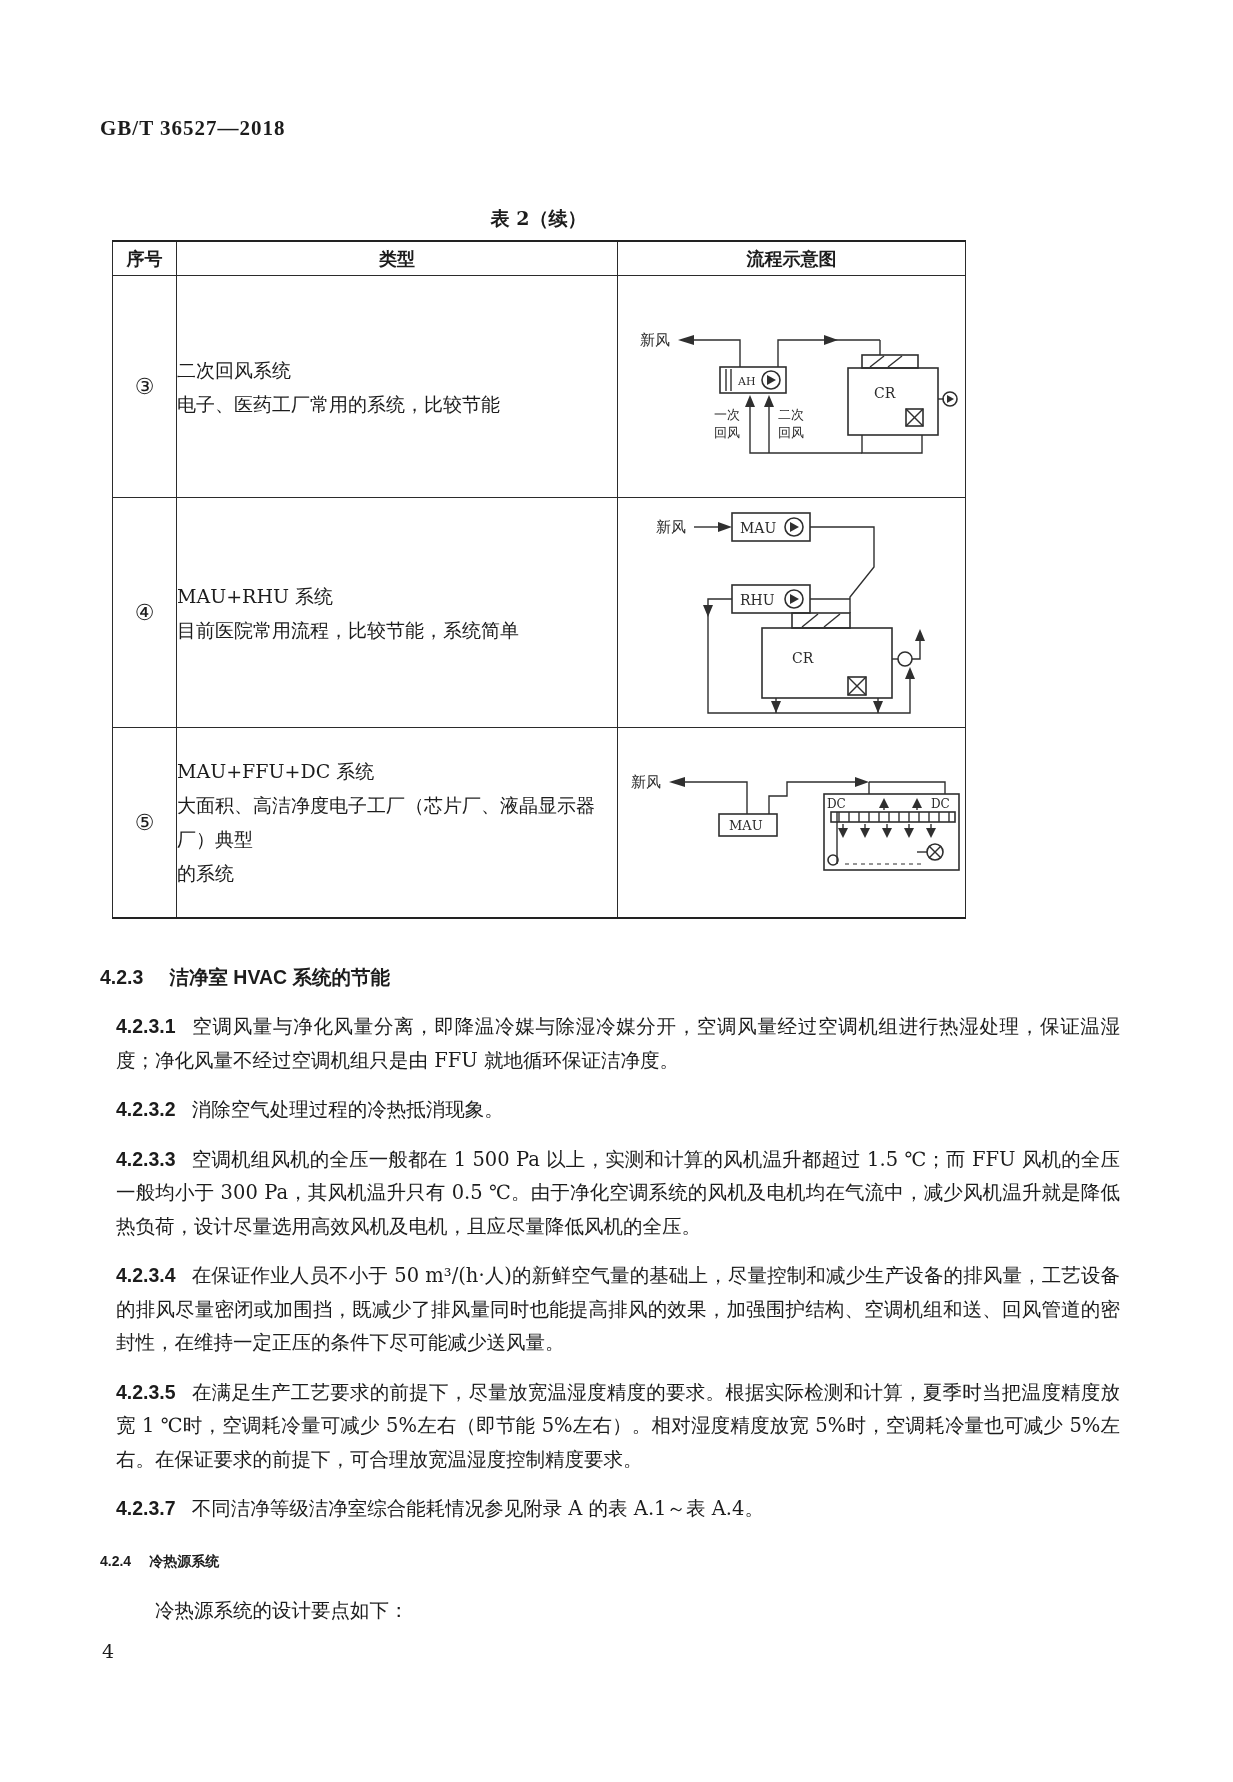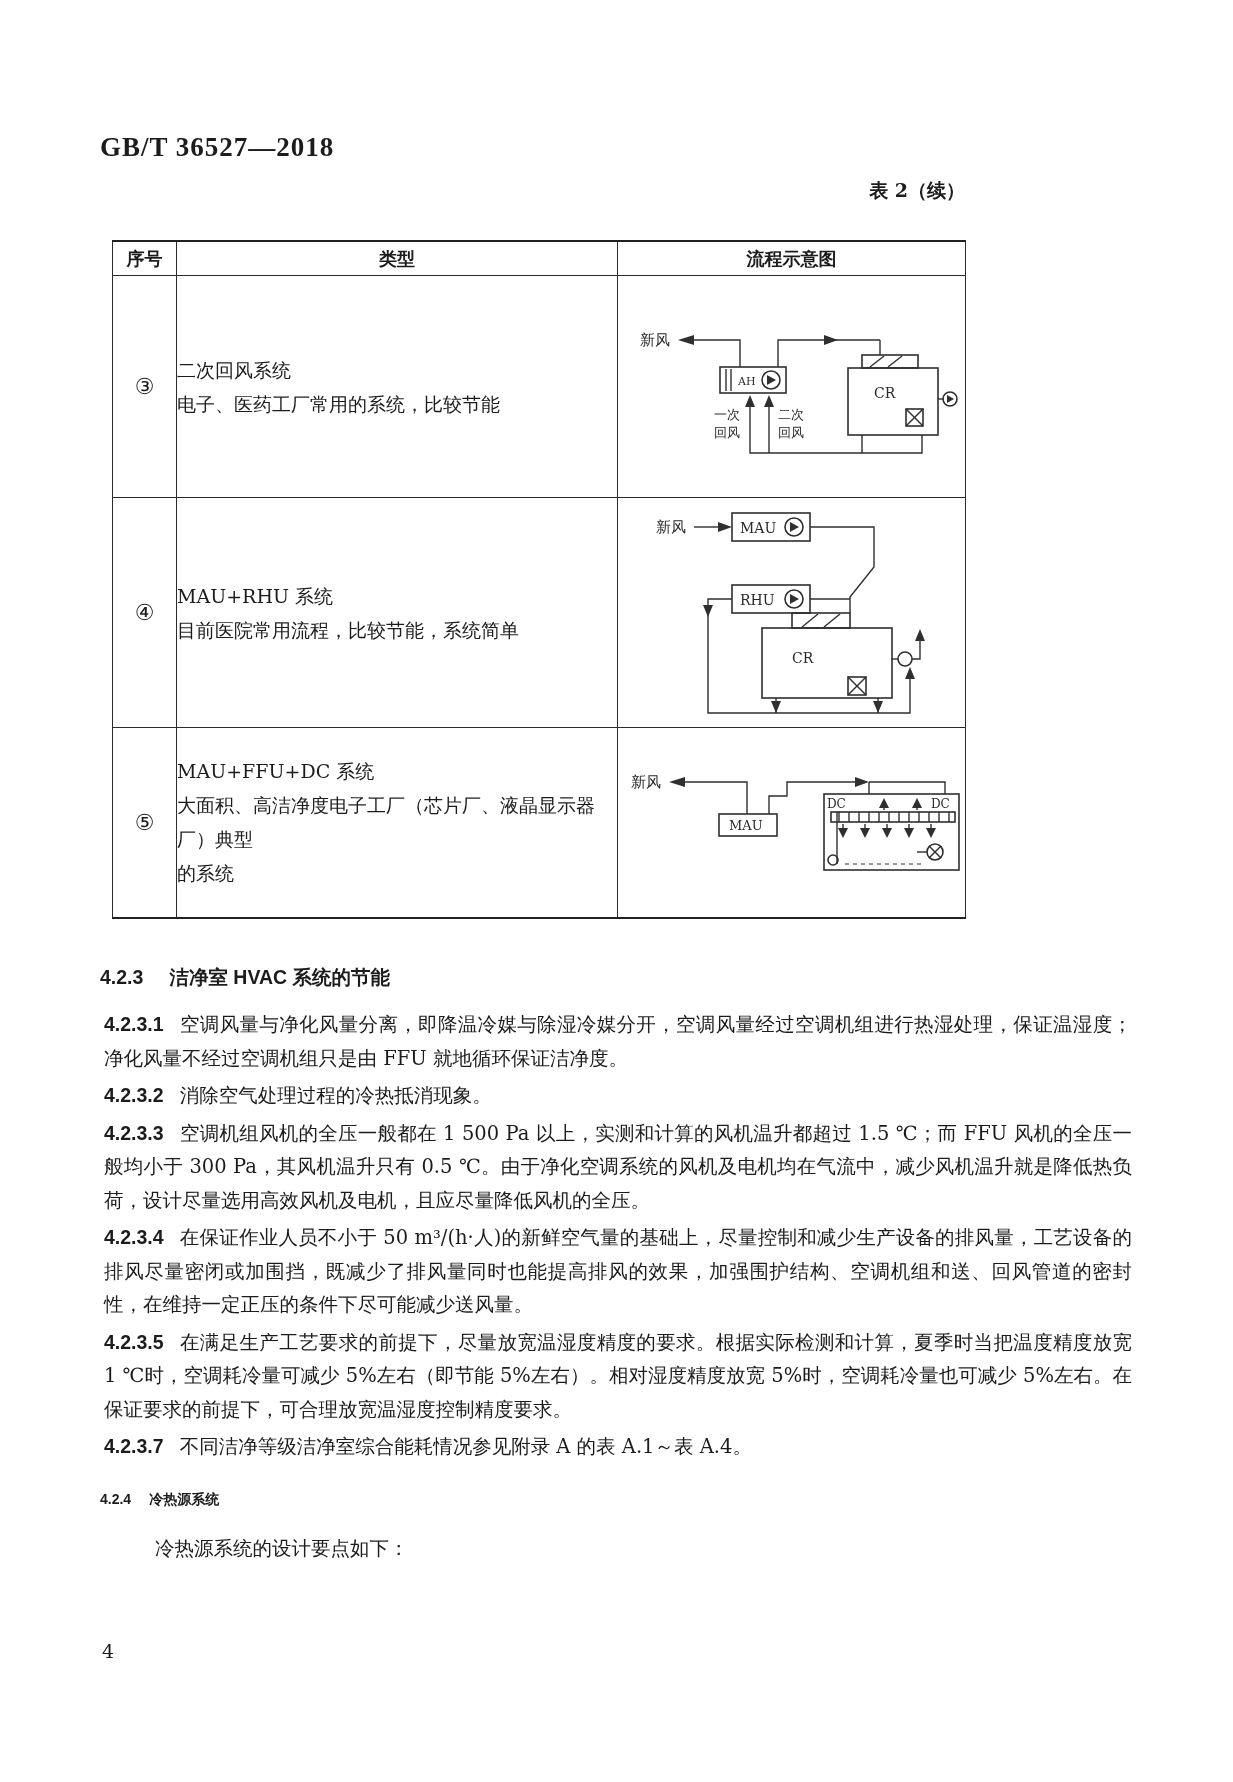--- a/index.html
+++ b/index.html
@@ -5,27 +5,26 @@
   html,body{margin:0;padding:0;}
   body{
     width:1233px;height:1782px;background:#ffffff;
     font-family:"DejaVu Serif","Liberation Serif",serif;
     color:#1c1c1c;position:relative;
   }
   .page{position:relative;width:1233px;height:1782px;overflow:hidden;background:#fff;}
 
   .doc-number{
     position:absolute;left:100px;top:116px;
-    font-size:27px;font-weight:bold;letter-spacing:1px;
+    font-size:21px;font-weight:bold;letter-spacing:1px;
     font-family:"Liberation Serif",serif;
-    margin-top:16px;
   }
   .table-title{
-    position:absolute;left:112px;top:178px;width:853px;
-    text-align:right;font-size:19px;font-weight:bold;
+    position:absolute;left:112px;top:206px;width:853px;
+    text-align:center;font-size:19px;font-weight:bold;
   }
   table.std{
     position:absolute;left:112px;top:240px;width:853px;
     border-collapse:collapse;table-layout:fixed;
   }
   table.std th, table.std td{
     border:1.5px solid #2b2b2b;padding:0;vertical-align:middle;
   }
   table.std tr.hdr th{
     height:33px;font-size:18px;font-weight:bold;text-align:center;
@@ -47,21 +46,21 @@
   .body-text{
     position:absolute;left:100px;top:960px;width:1036px;
     font-size:19.5px;line-height:33.5px;text-align:justify;
   }
   .sec-heading{
     font-family:"Liberation Sans",sans-serif;
     font-weight:bold;font-size:19.5px;line-height:34px;margin:0 0 14px 0;
     text-align:left;
   }
   .sec-heading .num{margin-right:26px;}
-  p.para{margin:4px;}
+  p.para{margin:16px;}
   p.para .num{
     font-family:"Liberation Sans",sans-serif;
     font-weight:bold;margin-right:16px;white-space:nowrap;
   }
   .sec-heading-2{
     font-family:"Liberation Sans",sans-serif;
     font-weight:bold;font-size:14px;line-height:34px;margin:18px 0 0 0;text-align:left;
   }
   .sec-heading-2 .num{margin-right:18px;}
   p.intro{margin:16px 0 0 0;padding-left:55px;text-align:left;}

